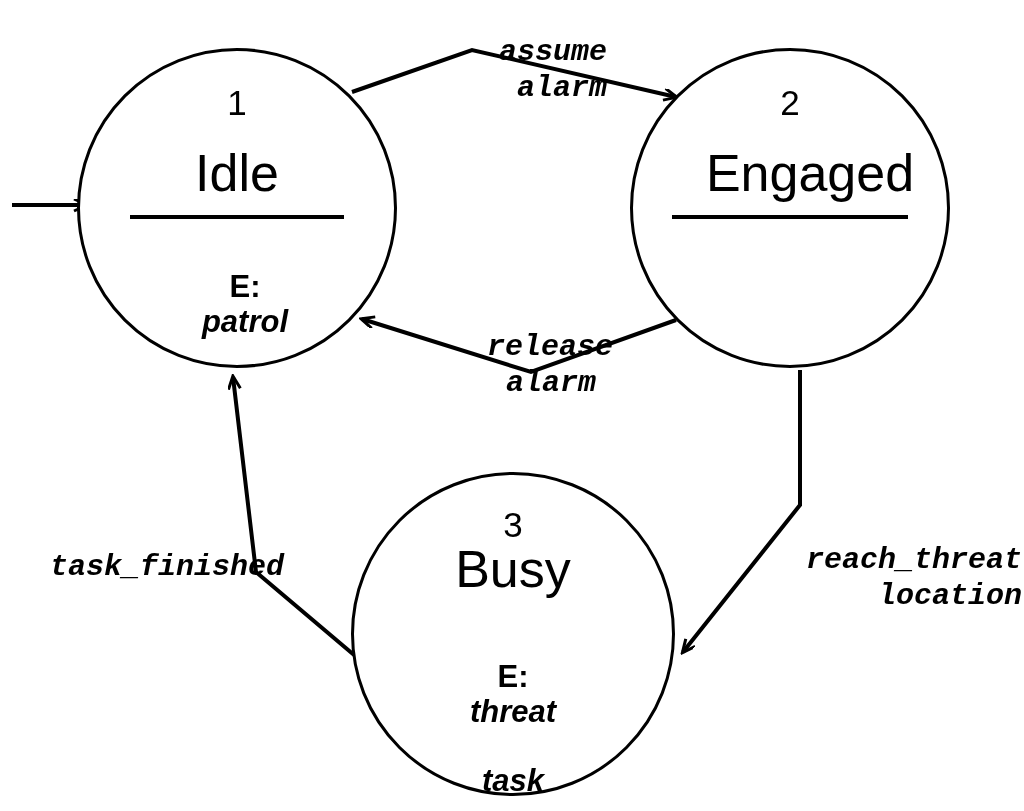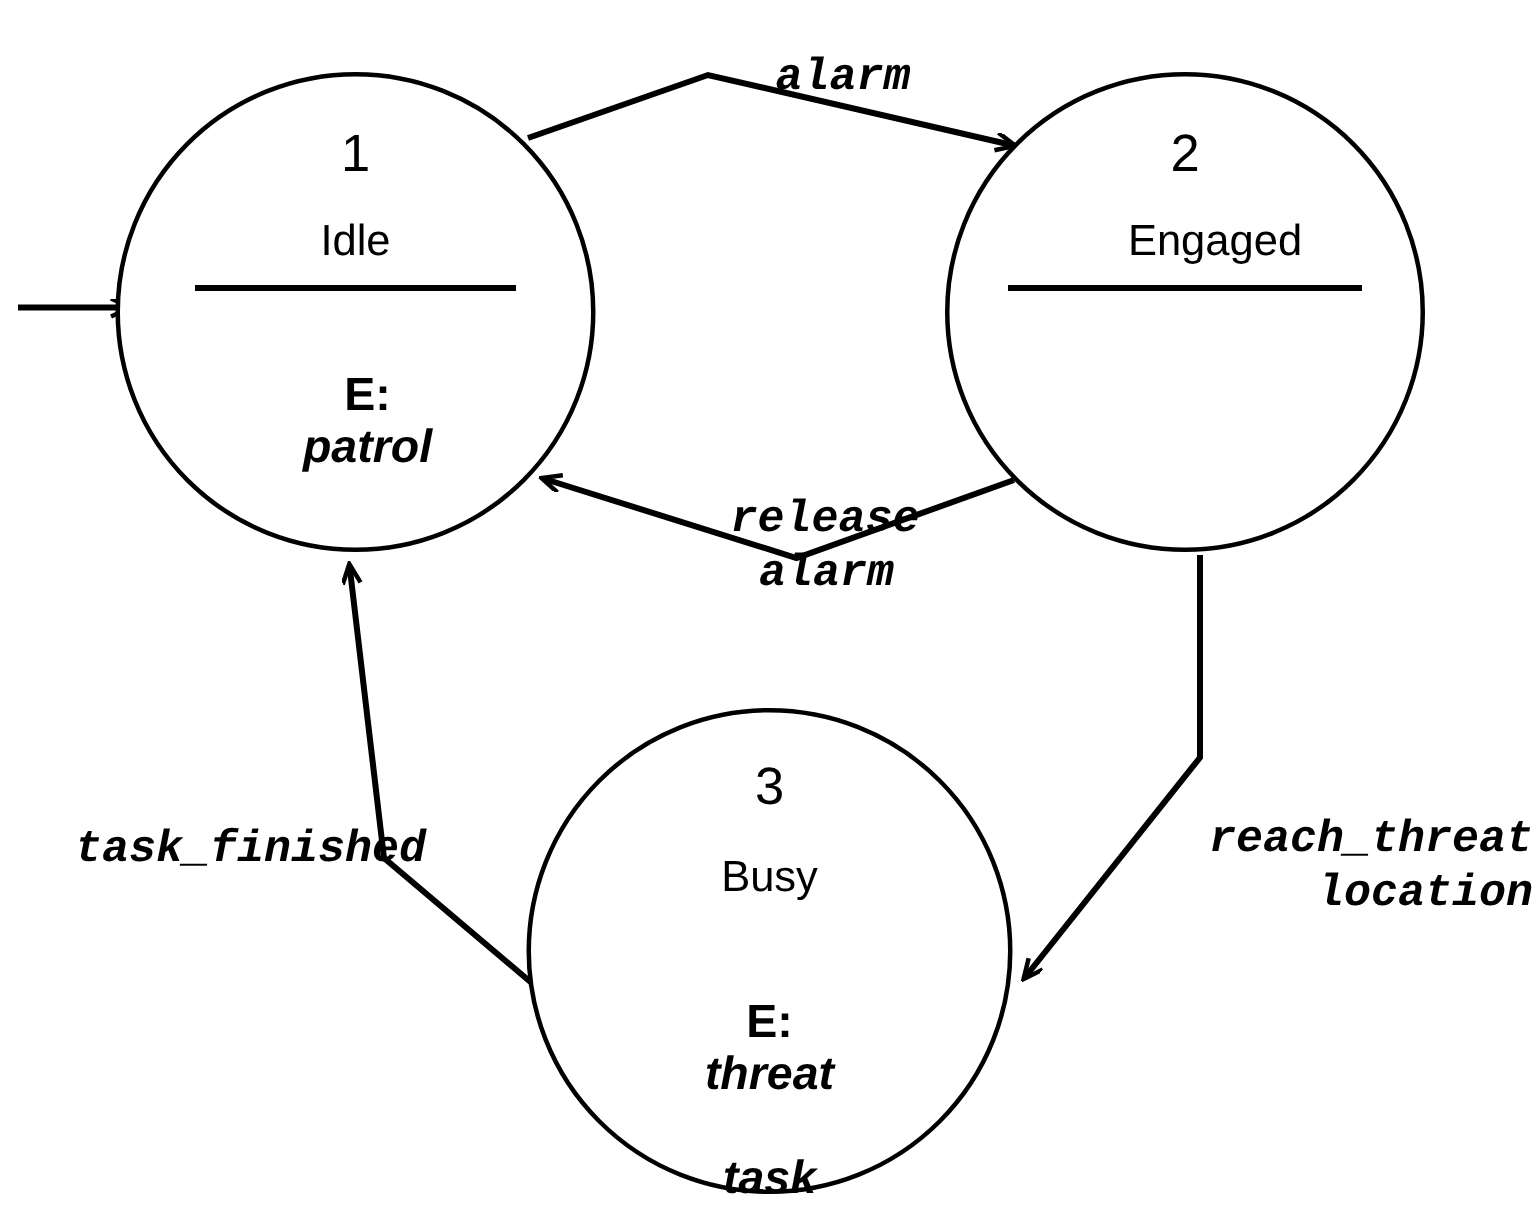--- a/index.html
+++ b/index.html
@@ -33,21 +33,21 @@
     align-items: center;
   }
   .state-number {
     font-family: "Liberation Sans", sans-serif;
     font-size: 35px;
     color: #000000;
     line-height: 1;
   }
   .state-name {
     font-family: "Liberation Sans", sans-serif;
-    font-size: 29px;
+    font-size: 52px;
     color: #000000;
     line-height: 1.05;
     white-space: nowrap;
   }
   .state-divider {
     height: 4px;
     background: #000000;
     border-radius: 0;
   }
   .state-action {
@@ -90,21 +90,21 @@
   #node-engaged .state-divider { width: 236px; margin-top: 14px; }
   #node-engaged .state-action { margin-top: 15px; }
 
   #node-busy {
     left: 351px;
     top: 472px;
     width: 324px;
     height: 324px;
   }
   #node-busy .state-number { margin-top: 32px; }
-  #node-busy .state-name { margin-top: 28px; }
+  #node-busy .state-name { }
   #node-busy .state-divider { width: 222px; margin-top: 14px; }
   #node-busy .state-action { margin-top: 15px; }
 
   .edge-label {
     position: absolute;
     font-family: "Liberation Mono", monospace;
     font-weight: bold;
     font-style: italic;
     font-size: 30px;
     color: #000000;
@@ -164,20 +164,21 @@
     <div class="state-name">Busy</div>
     <div class="state-divider"></div>
     <div class="state-action">
       <span class="e-prefix">E: </span>
       <span class="act">threat</span><br>
       <span class="act">task</span>
     </div>
   </div>
 
   <div class="edge-label" id="label-assume-alarm">
+    <span class="ln1">assume</span>
     <span class="ln2">alarm</span>
   </div>
 
   <div class="edge-label" id="label-release-alarm">
     <span class="ln1">release</span>
     <span class="ln2">alarm</span>
   </div>
 
   <div class="edge-label" id="label-task-finished">
     <span class="ln1">task_finished</span>

